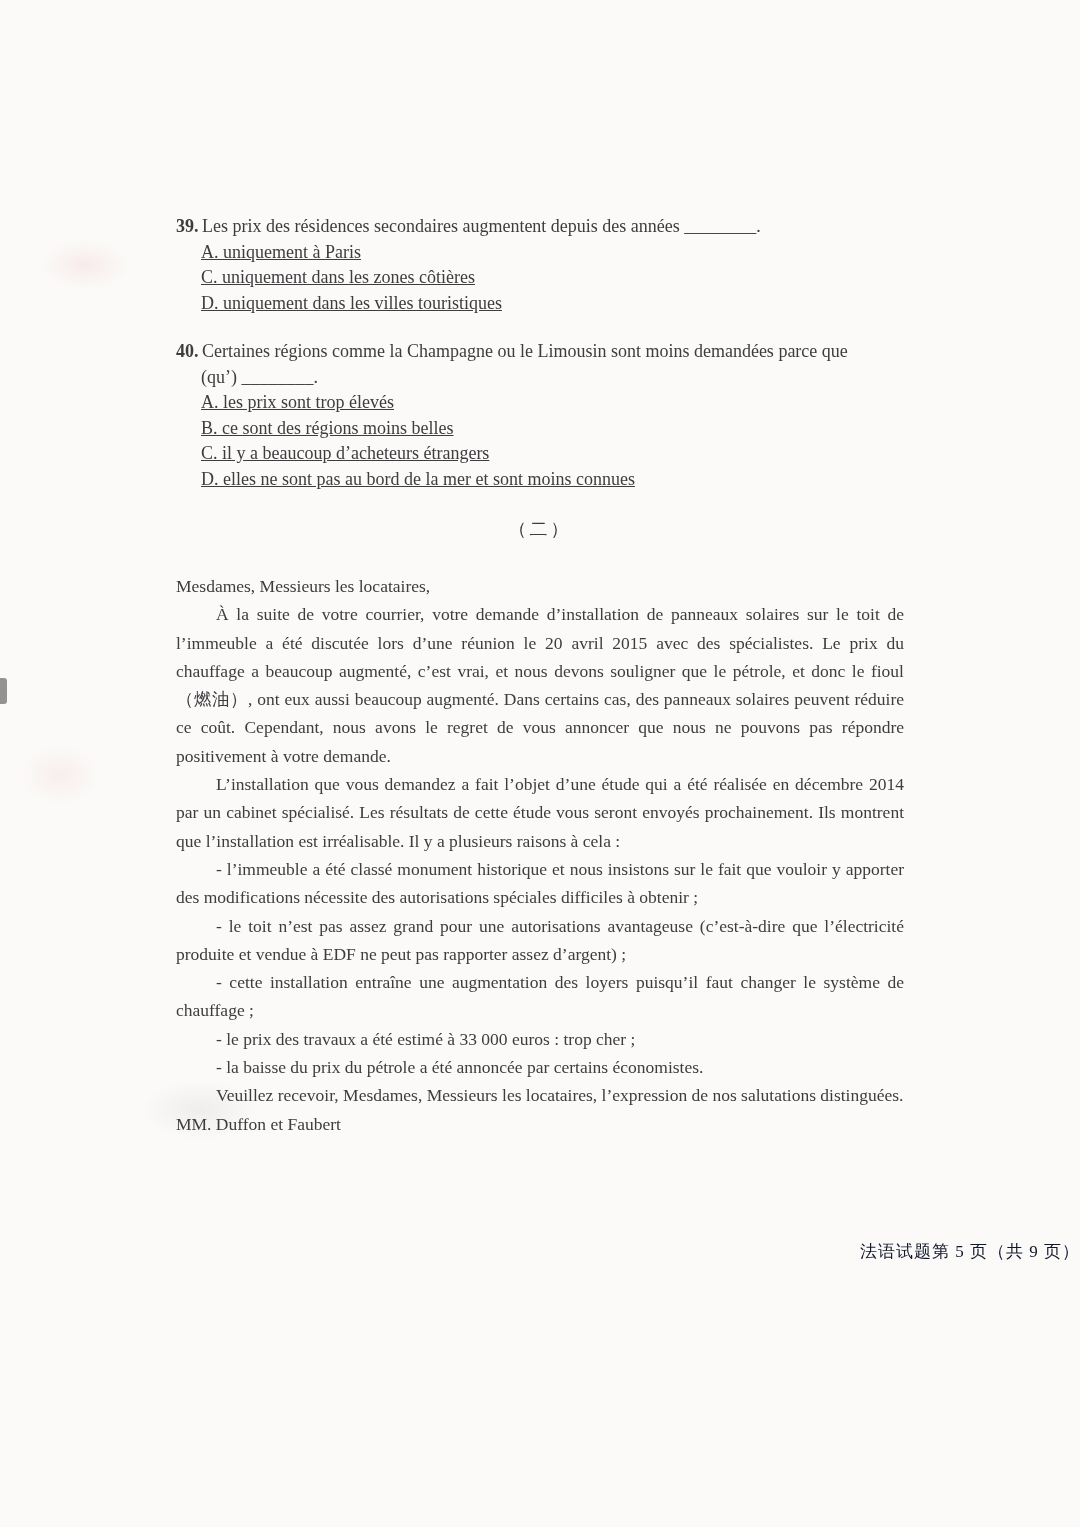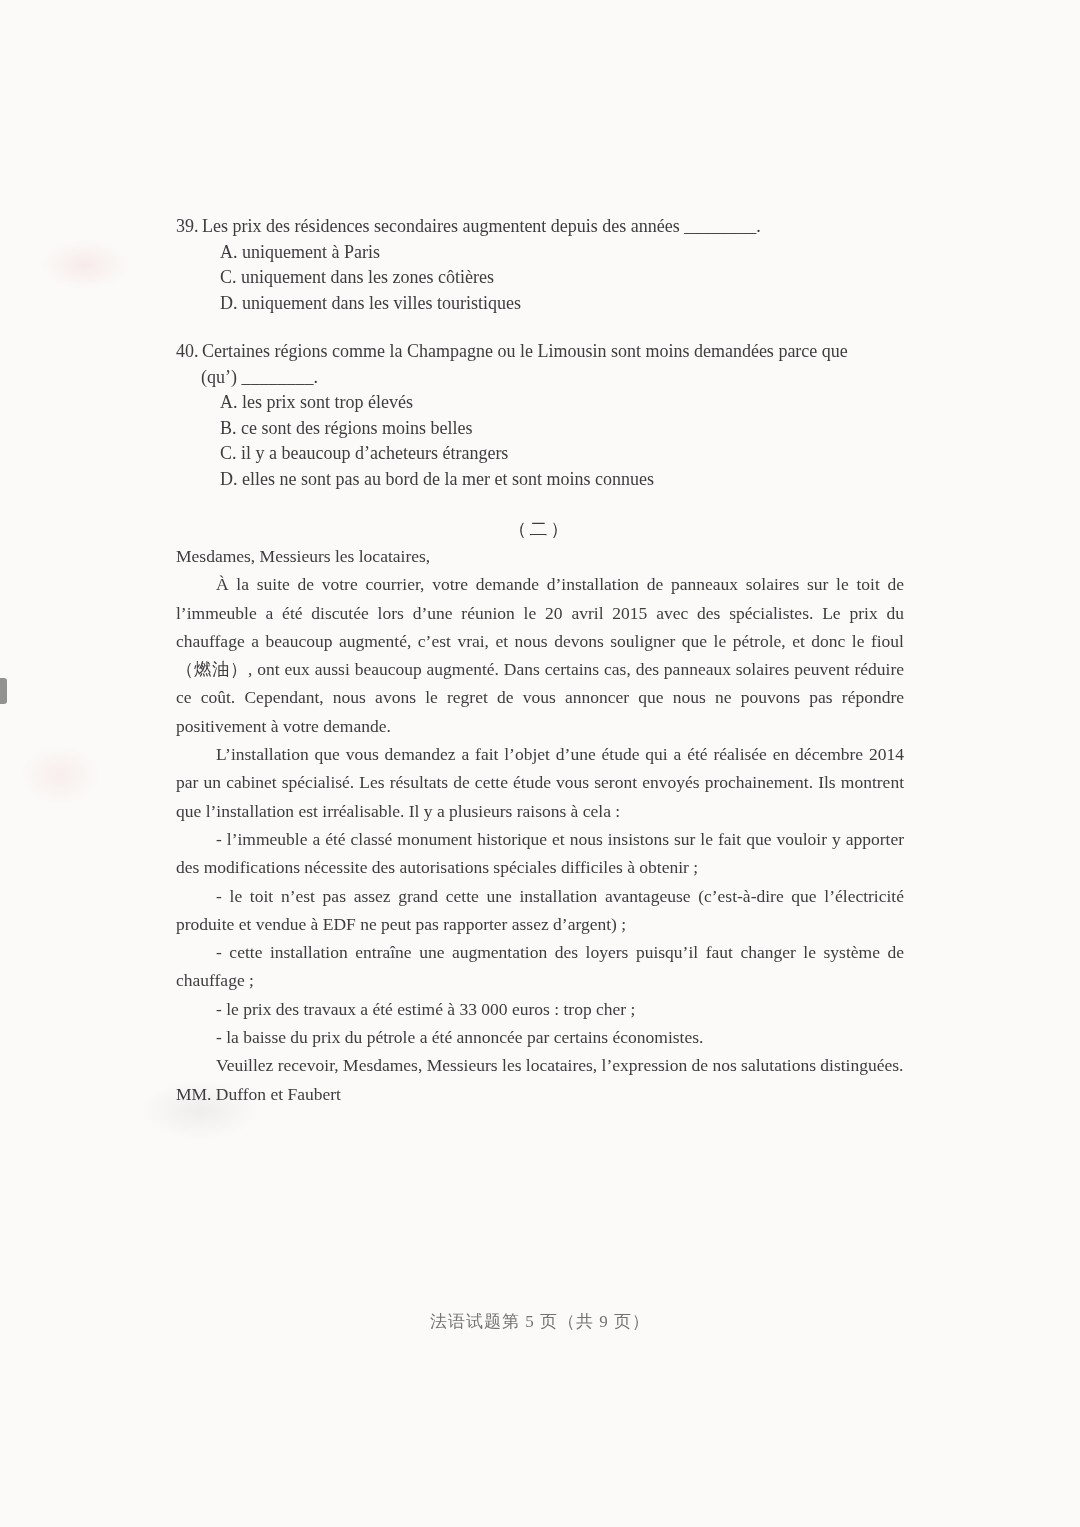--- a/index.html
+++ b/index.html
@@ -52,63 +52,66 @@
   }
   .question + .question {
     margin-top: 23px;
   }
   .q-head {
     white-space: nowrap;
   }
   .q-num {
     display: inline-block;
     min-width: 26px;
+    font-weight: bold;
   }
   .q-line2 {
     margin-left: 25px;
   }
   .option {
-    margin-left: 44px;
+    margin-left: 25px;
+    text-decoration: underline;
   }
 
   
   .section-marker {
     margin-top: 24px;
     text-align: center;
     font-size: 18px;
     line-height: 26px;
     letter-spacing: 3px;
   }
 
   
   .letter {
+    margin-top: 30px;
     font-size: 17.5px;
     line-height: 28.3px;
   }
   .letter p {
     margin: 0;
     text-align: justify;
   }
   .letter p.indent {
     text-indent: 40px;
   }
   .letter p.signature {
     text-align: left;
     text-indent: 0;
   }
 
   
   .footer {
     position: absolute;
-    top: 1310px;
+    top: 1240px;
     left: 0;
     width: 100%;
-    text-align: center;
+    text-align: right;
     font-size: 17px;
-    color: #737373;
+    color: #0f172a;
     letter-spacing: 1px;
   }
 </style>
 </head>
 <body>
 
 <div class="artifact smudge-1"></div>
 <div class="artifact smudge-2"></div>
 <div class="artifact smudge-3"></div>
 <div class="artifact edge-line"></div>
@@ -135,21 +138,21 @@
     <div class="option">D. elles ne sont pas au bord de la mer et sont moins connues</div>
   </div>
 
   <div class="section-marker">（二）</div>
 
   <div class="letter">
     <p class="salutation">Mesdames, Messieurs les locataires,</p>
     <p class="indent">À la suite de votre courrier, votre demande d’installation de panneaux solaires sur le toit de l’immeuble a été discutée lors d’une réunion le 20 avril 2015 avec des spécialistes. Le prix du chauffage a beaucoup augmenté, c’est vrai, et nous devons souligner que le pétrole, et donc le fioul（燃油）, ont eux aussi beaucoup augmenté. Dans certains cas, des panneaux solaires peuvent réduire ce coût. Cependant, nous avons le regret de vous annoncer que nous ne pouvons pas répondre positivement à votre demande.</p>
     <p class="indent">L’installation que vous demandez a fait l’objet d’une étude qui a été réalisée en décembre 2014 par un cabinet spécialisé. Les résultats de cette étude vous seront envoyés prochainement. Ils montrent que l’installation est irréalisable. Il y a plusieurs raisons à cela :</p>
     <p class="indent">- l’immeuble a été classé monument historique et nous insistons sur le fait que vouloir y apporter des modifications nécessite des autorisations spéciales difficiles à obtenir ;</p>
-    <p class="indent">- le toit n’est pas assez grand cette une installation avantageuse (c’est-à-dire que l’électricité produite et vendue à EDF ne peut pas rapporter assez d’argent) ;</p>
+    <p class="indent">- le toit n’est pas assez grand pour une autorisations avantageuse (c’est-à-dire que l’électricité produite et vendue à EDF ne peut pas rapporter assez d’argent) ;</p>
     <p class="indent">- cette installation entraîne une augmentation des loyers puisqu’il faut changer le système de chauffage ;</p>
     <p class="indent">- le prix des travaux a été estimé à 33 000 euros : trop cher ;</p>
     <p class="indent">- la baisse du prix du pétrole a été annoncée par certains économistes.</p>
     <p class="indent">Veuillez recevoir, Mesdames, Messieurs les locataires, l’expression de nos salutations distinguées.</p>
     <p class="signature">MM. Duffon et Faubert</p>
   </div>
 
 </div>
 
 <div class="footer">法语试题第 5 页（共 9 页）</div>

